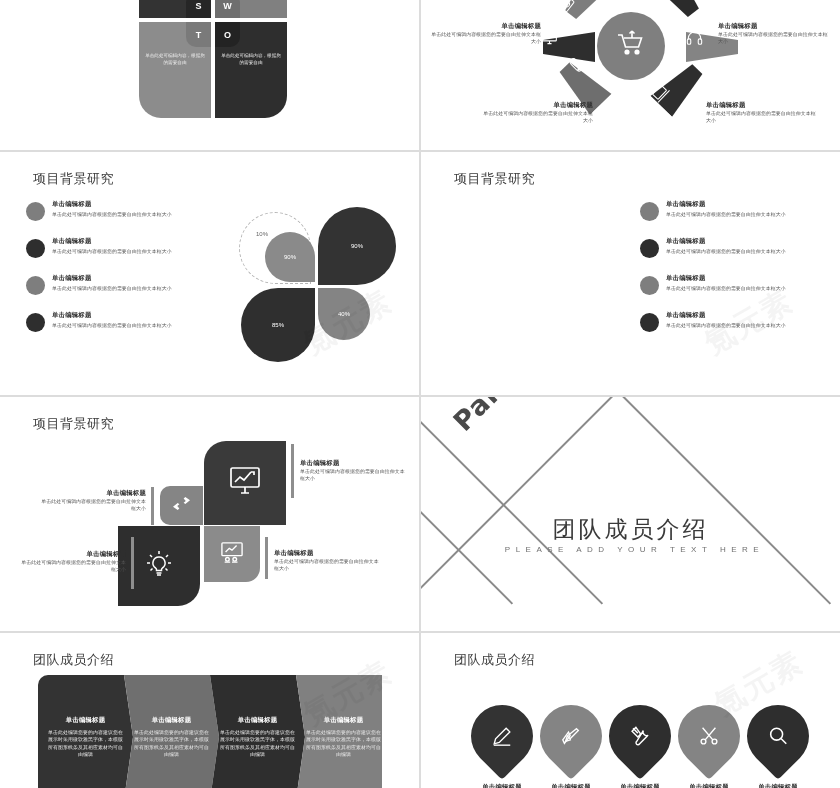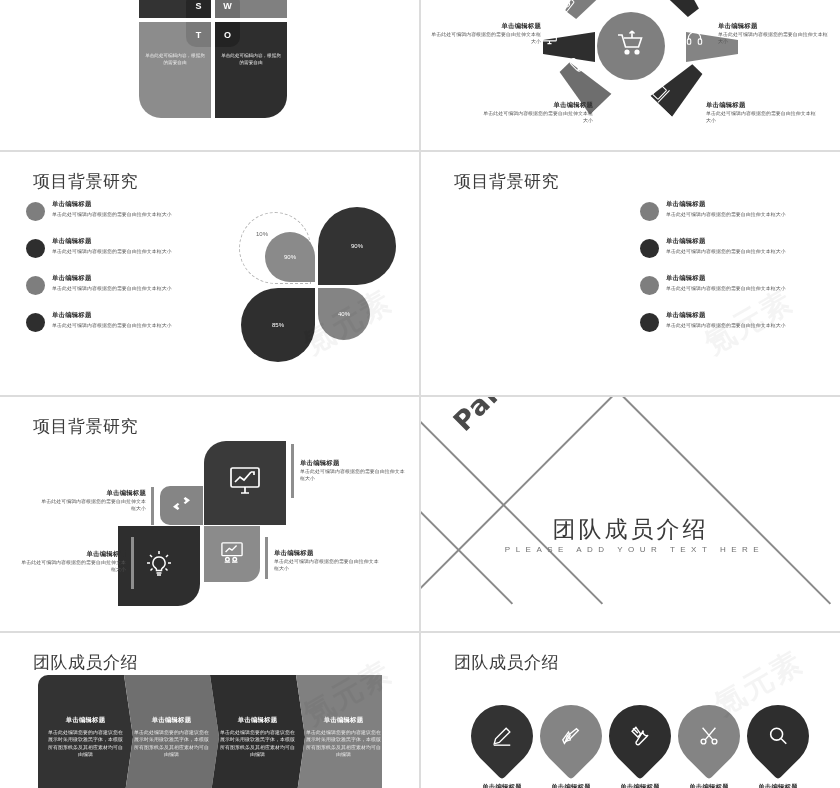--- a/index.html
+++ b/index.html
@@ -17,21 +17,21 @@
     gap:2px;
     background:#dcdcdc;
   }
   .slide{
     position:relative;
     background:#fff;
     overflow:hidden;
   }
   .slide-title{
     position:absolute;left:33px;top:18px;
-    font-size:17px;color:#3b3b3b;letter-spacing:.5px;
+    font-size:13px;color:#3b3b3b;letter-spacing:.5px;
     font-family:"DejaVu Sans",sans-serif;
   }
 
   
   .ttl{font-size:6.4px;font-weight:bold;color:#2f2f2f;letter-spacing:.2px;line-height:1.35;}
   .bdy{font-size:4.9px;color:#555;line-height:1.5;letter-spacing:.1px;}
   .ttl-w{color:#fff;}
   .bdy-w{color:#e8e8e8;}
 
   

